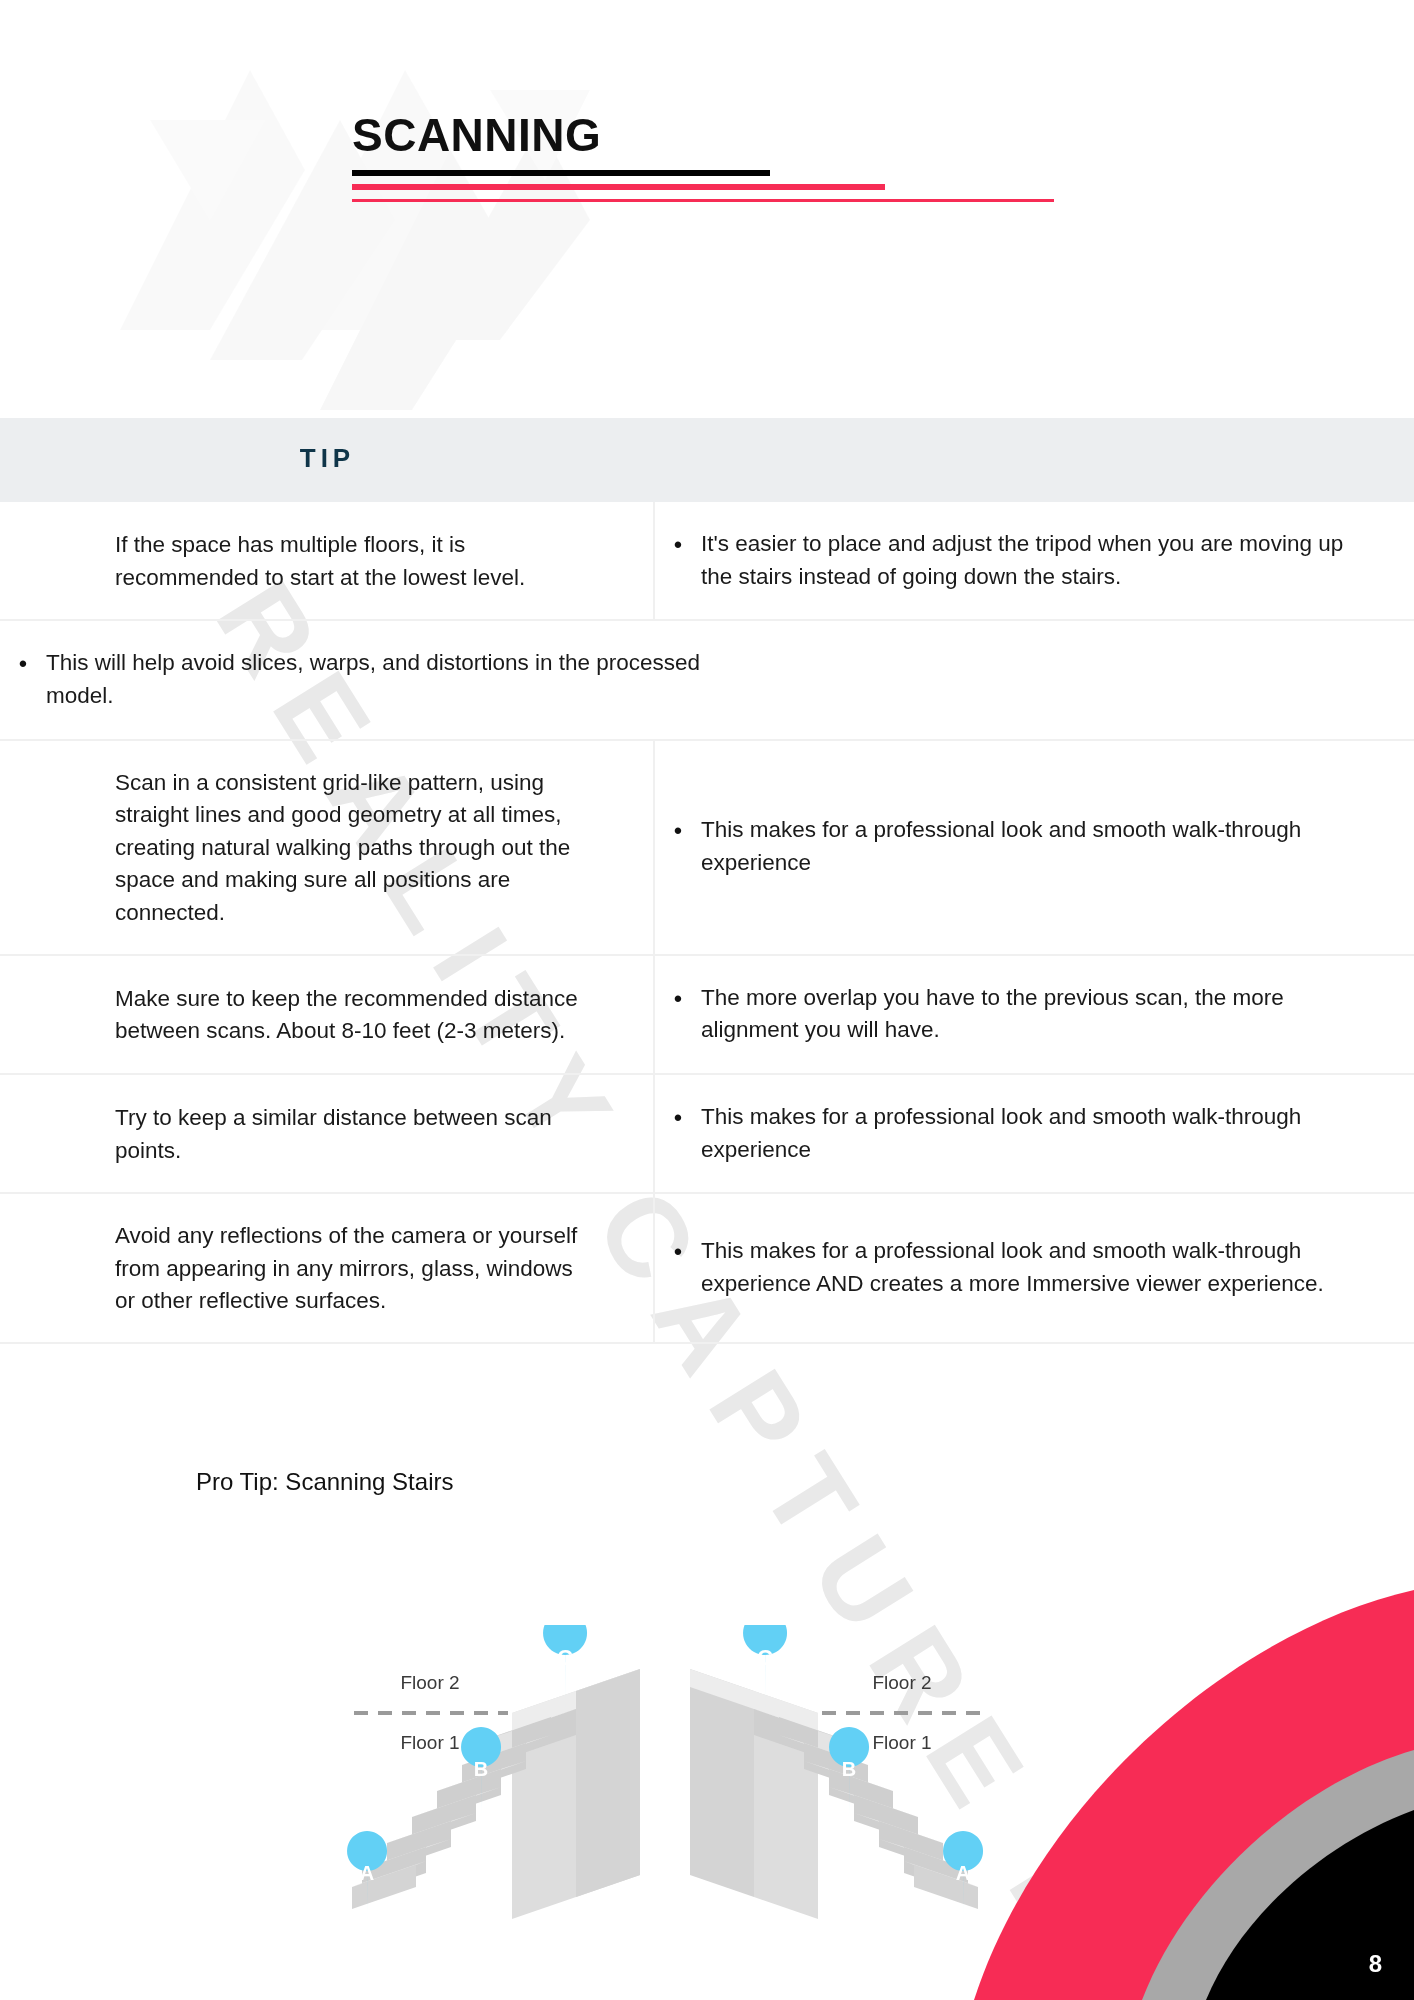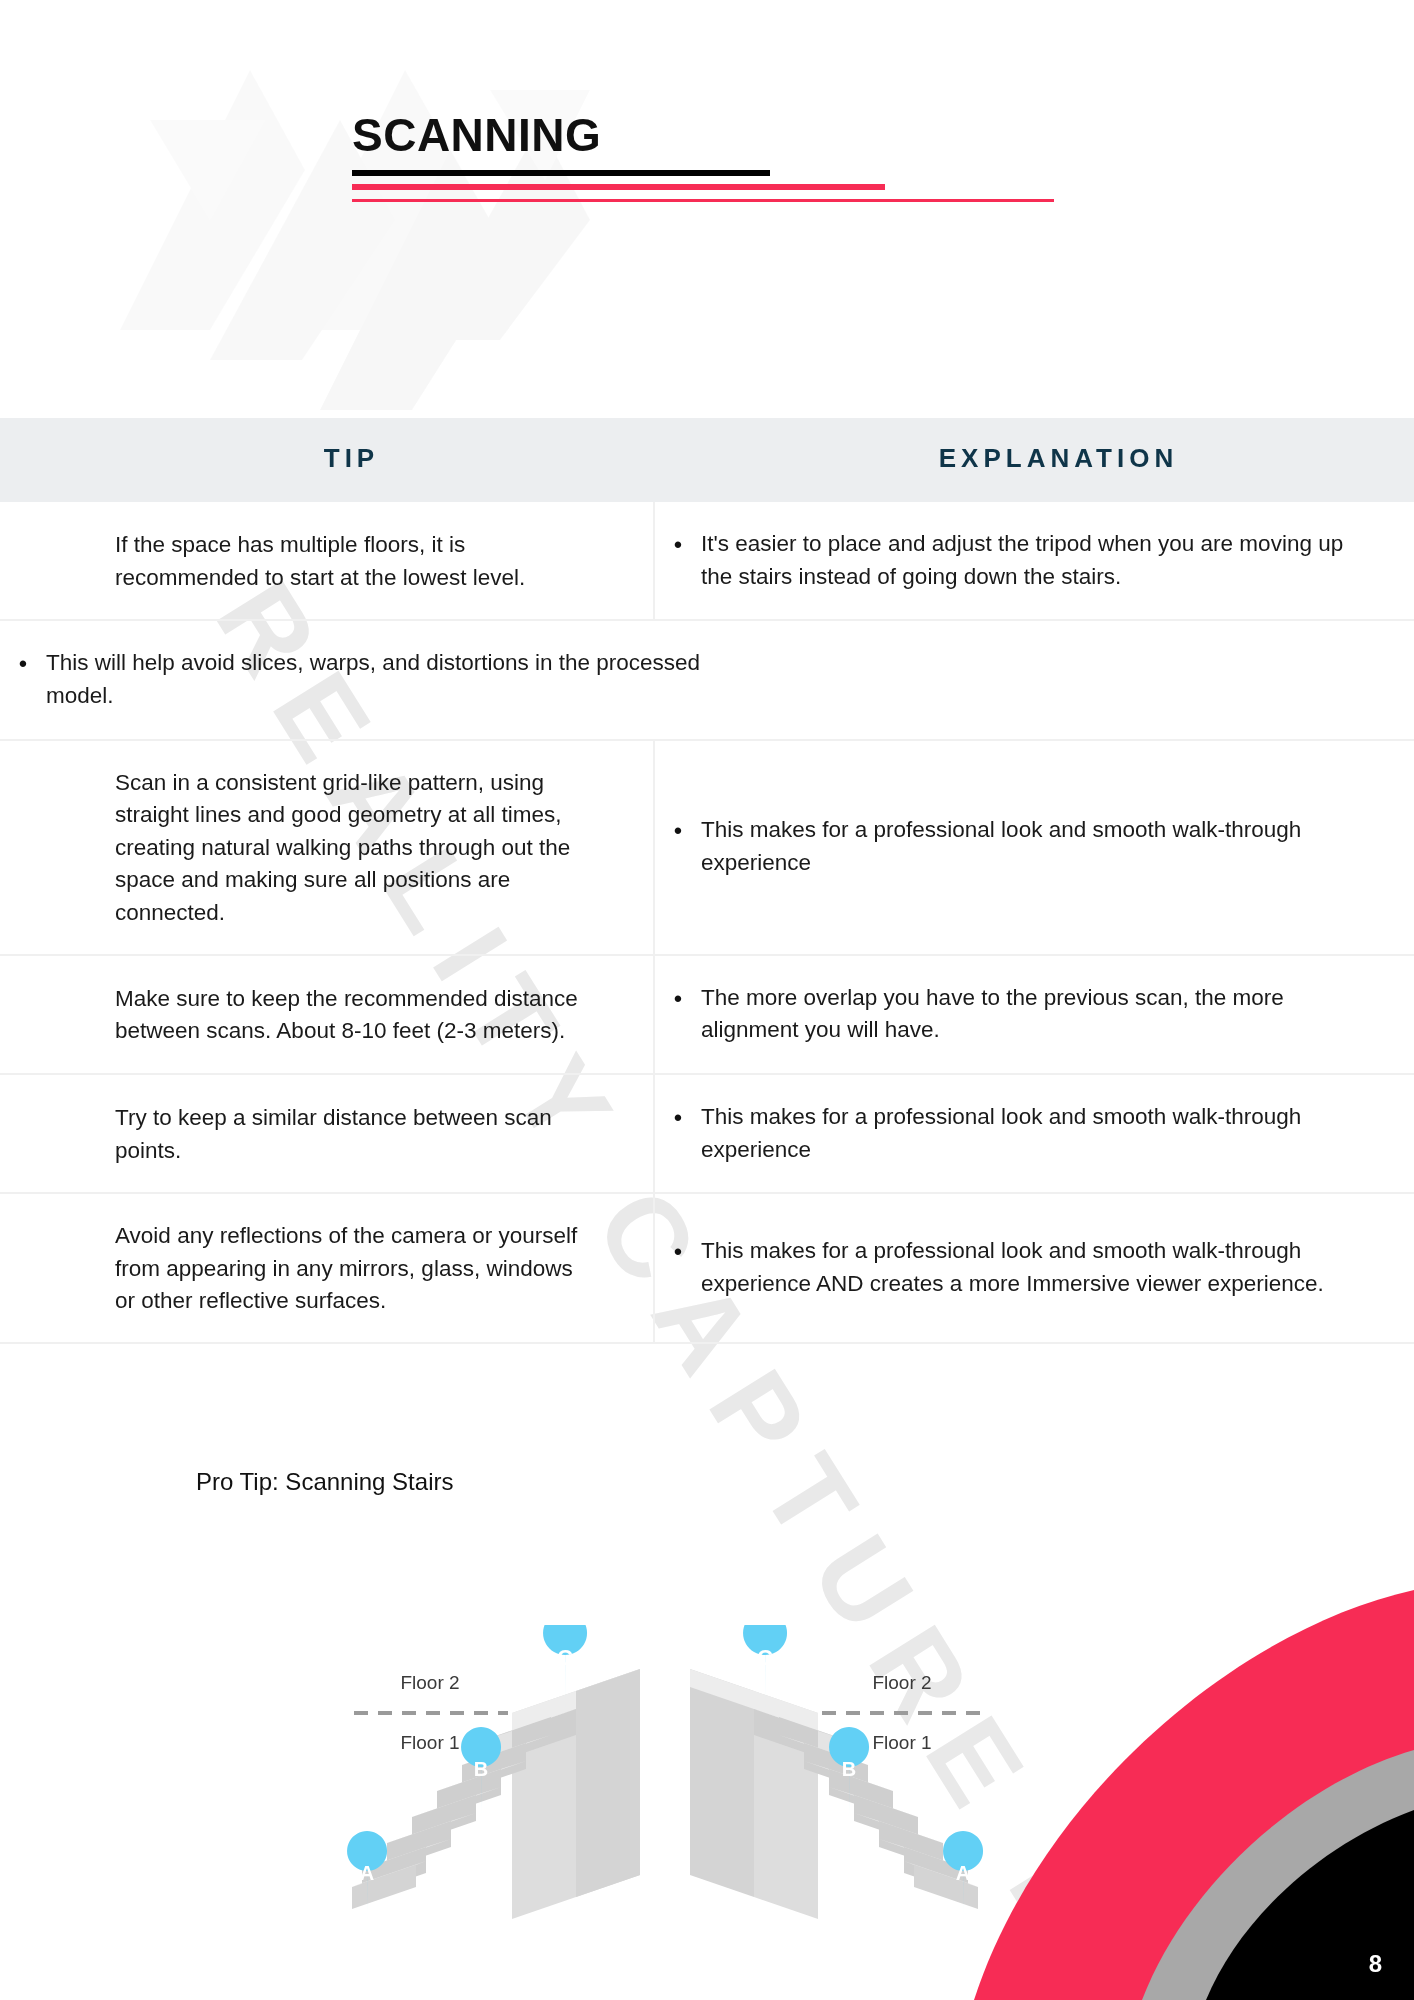--- a/index.html
+++ b/index.html
@@ -90,21 +90,20 @@
     background: #eceef0;
   }
   .thead .th {
     position: absolute;
     top: 25px;
     font-size: 26px;
     font-weight: bold;
     letter-spacing: 5px;
     color: #0f3549;
     font-family: "Liberation Sans", sans-serif;
-    padding-left: 24px;
   }
   .th-tip   { left: 0; width: 655px; text-align: center; }
   .th-expl  { left: 655px; width: 759px; text-align: center; }
 
   .tbody {
     position: absolute;
     left: 0;
     top: 502px;
     width: 1414px;
   }
@@ -221,21 +220,20 @@
 
   <div class="wm-text">REALITY CAPTURE EXPERTS</div>
 
   <div class="title">SCANNING</div>
   <div class="rule-black"></div>
   <div class="rule-pink-thick"></div>
   <div class="rule-pink-thin"></div>
 
   <div class="thead">
     <div class="th th-tip">TIP</div>
-    <div class="th th-expl">EXPLANATION</div>
   </div>
 
   <div class="tbody" id="table-body">
       <div class="trow">
         <div class="cell-tip">
           <div class="tip-text">If the space has multiple floors, it is recommended to start at the lowest level.</div>
         </div>
         <div class="cell-exp">
           <div class="bullet-row">
             <div class="bullet-dot">•</div>

